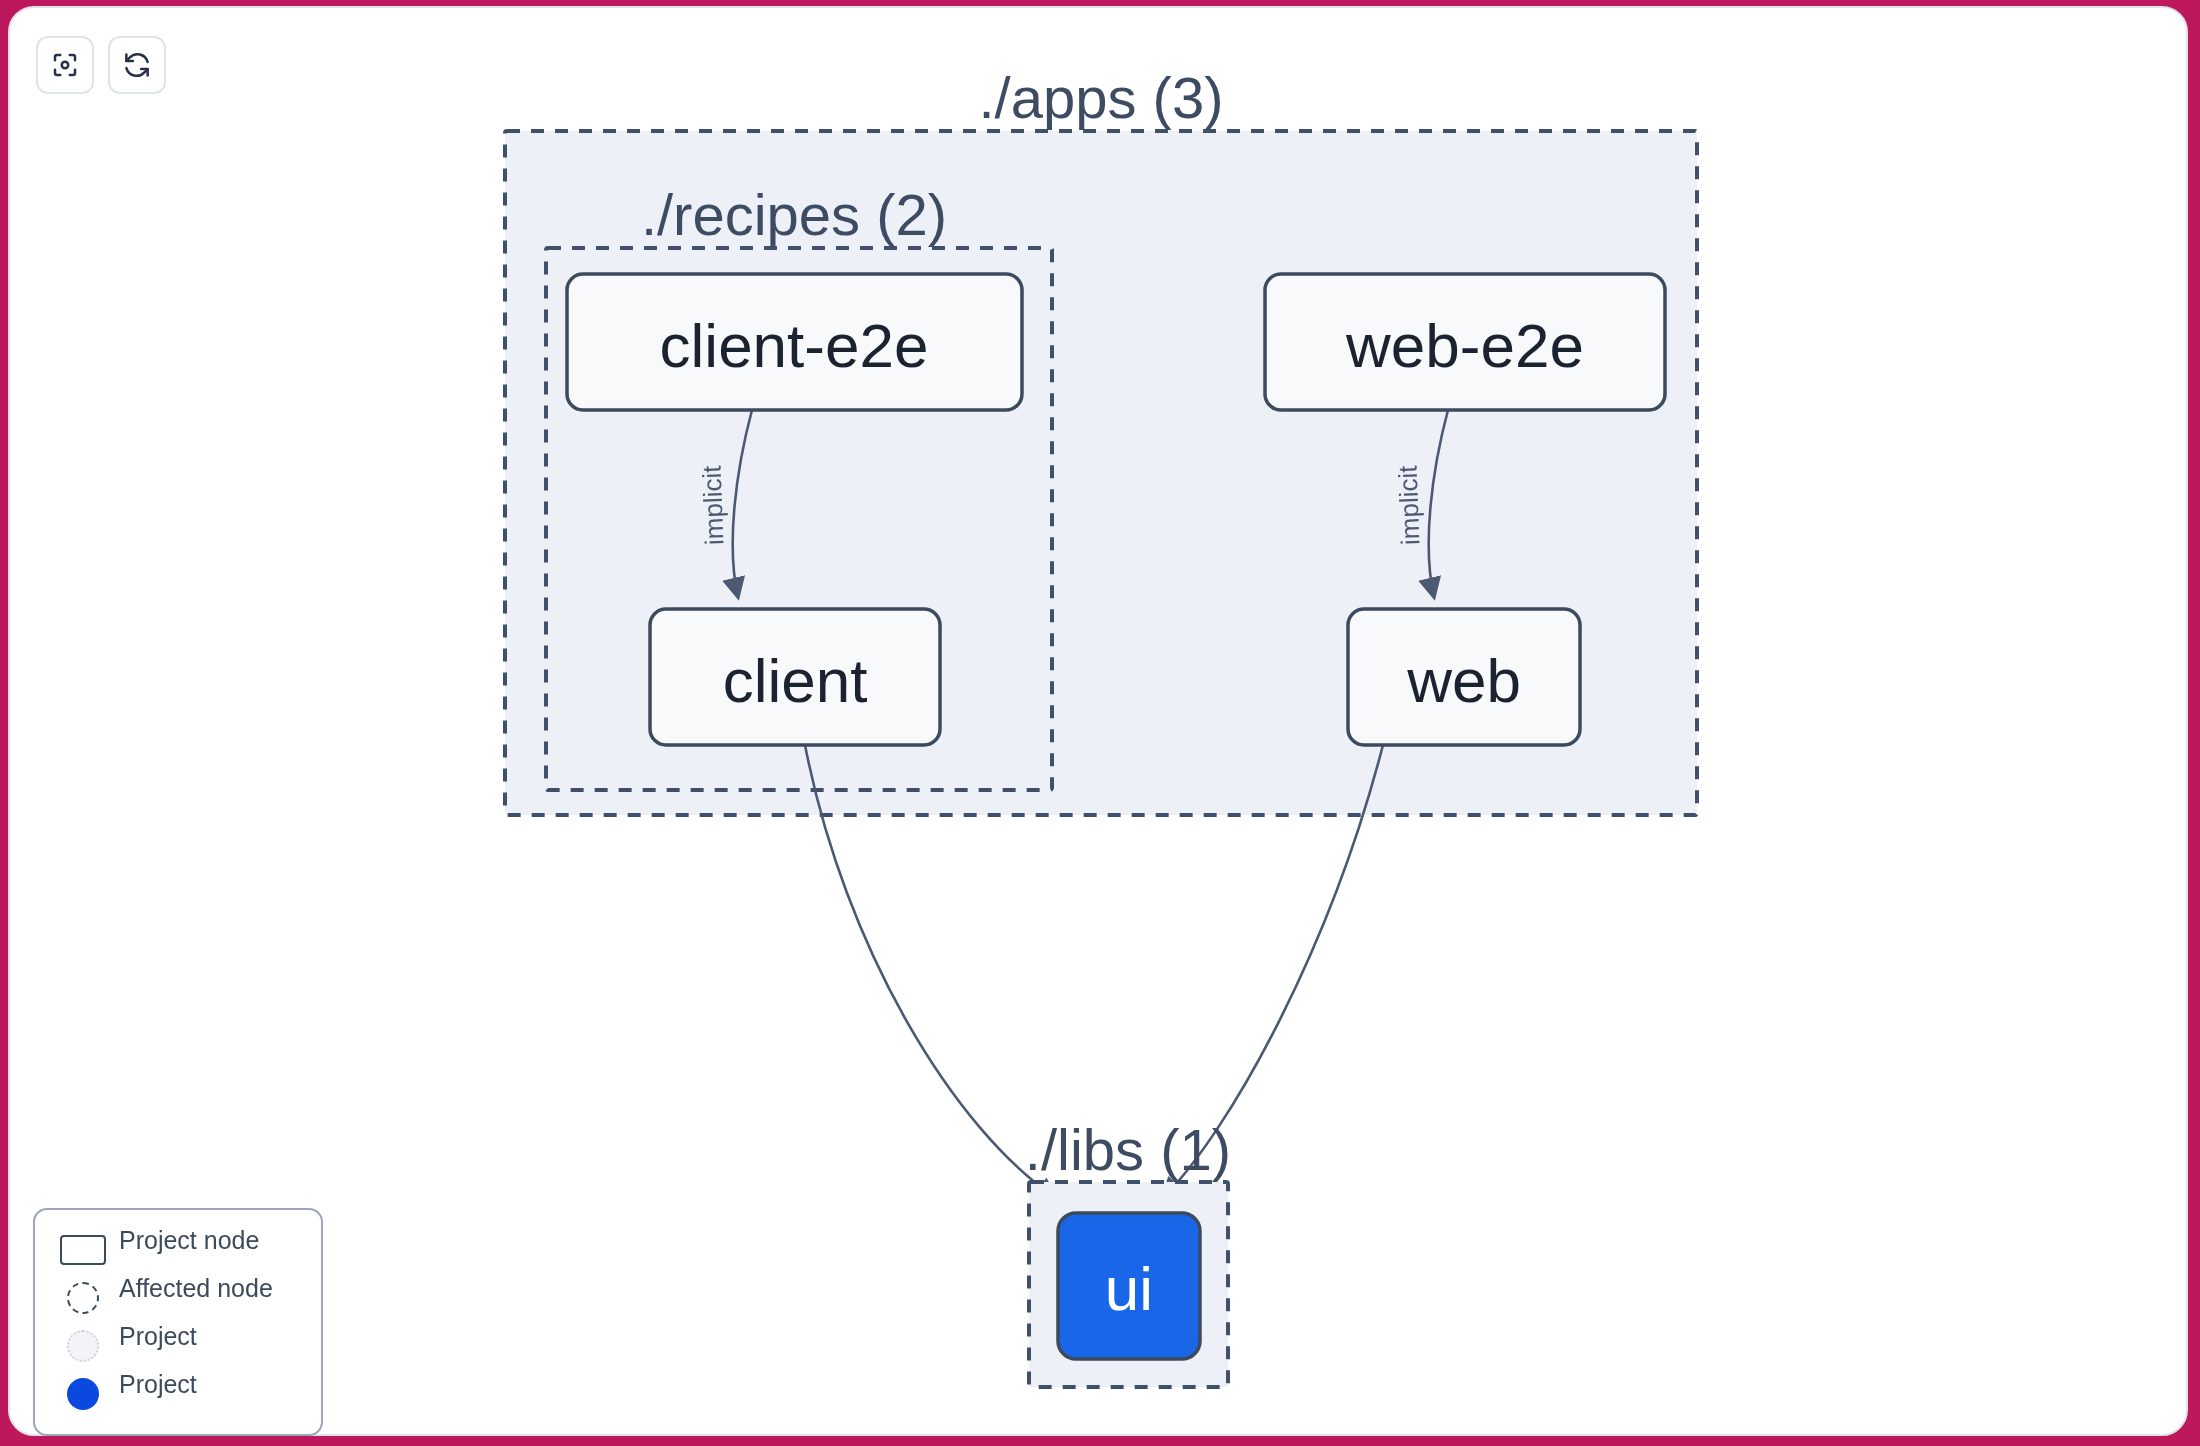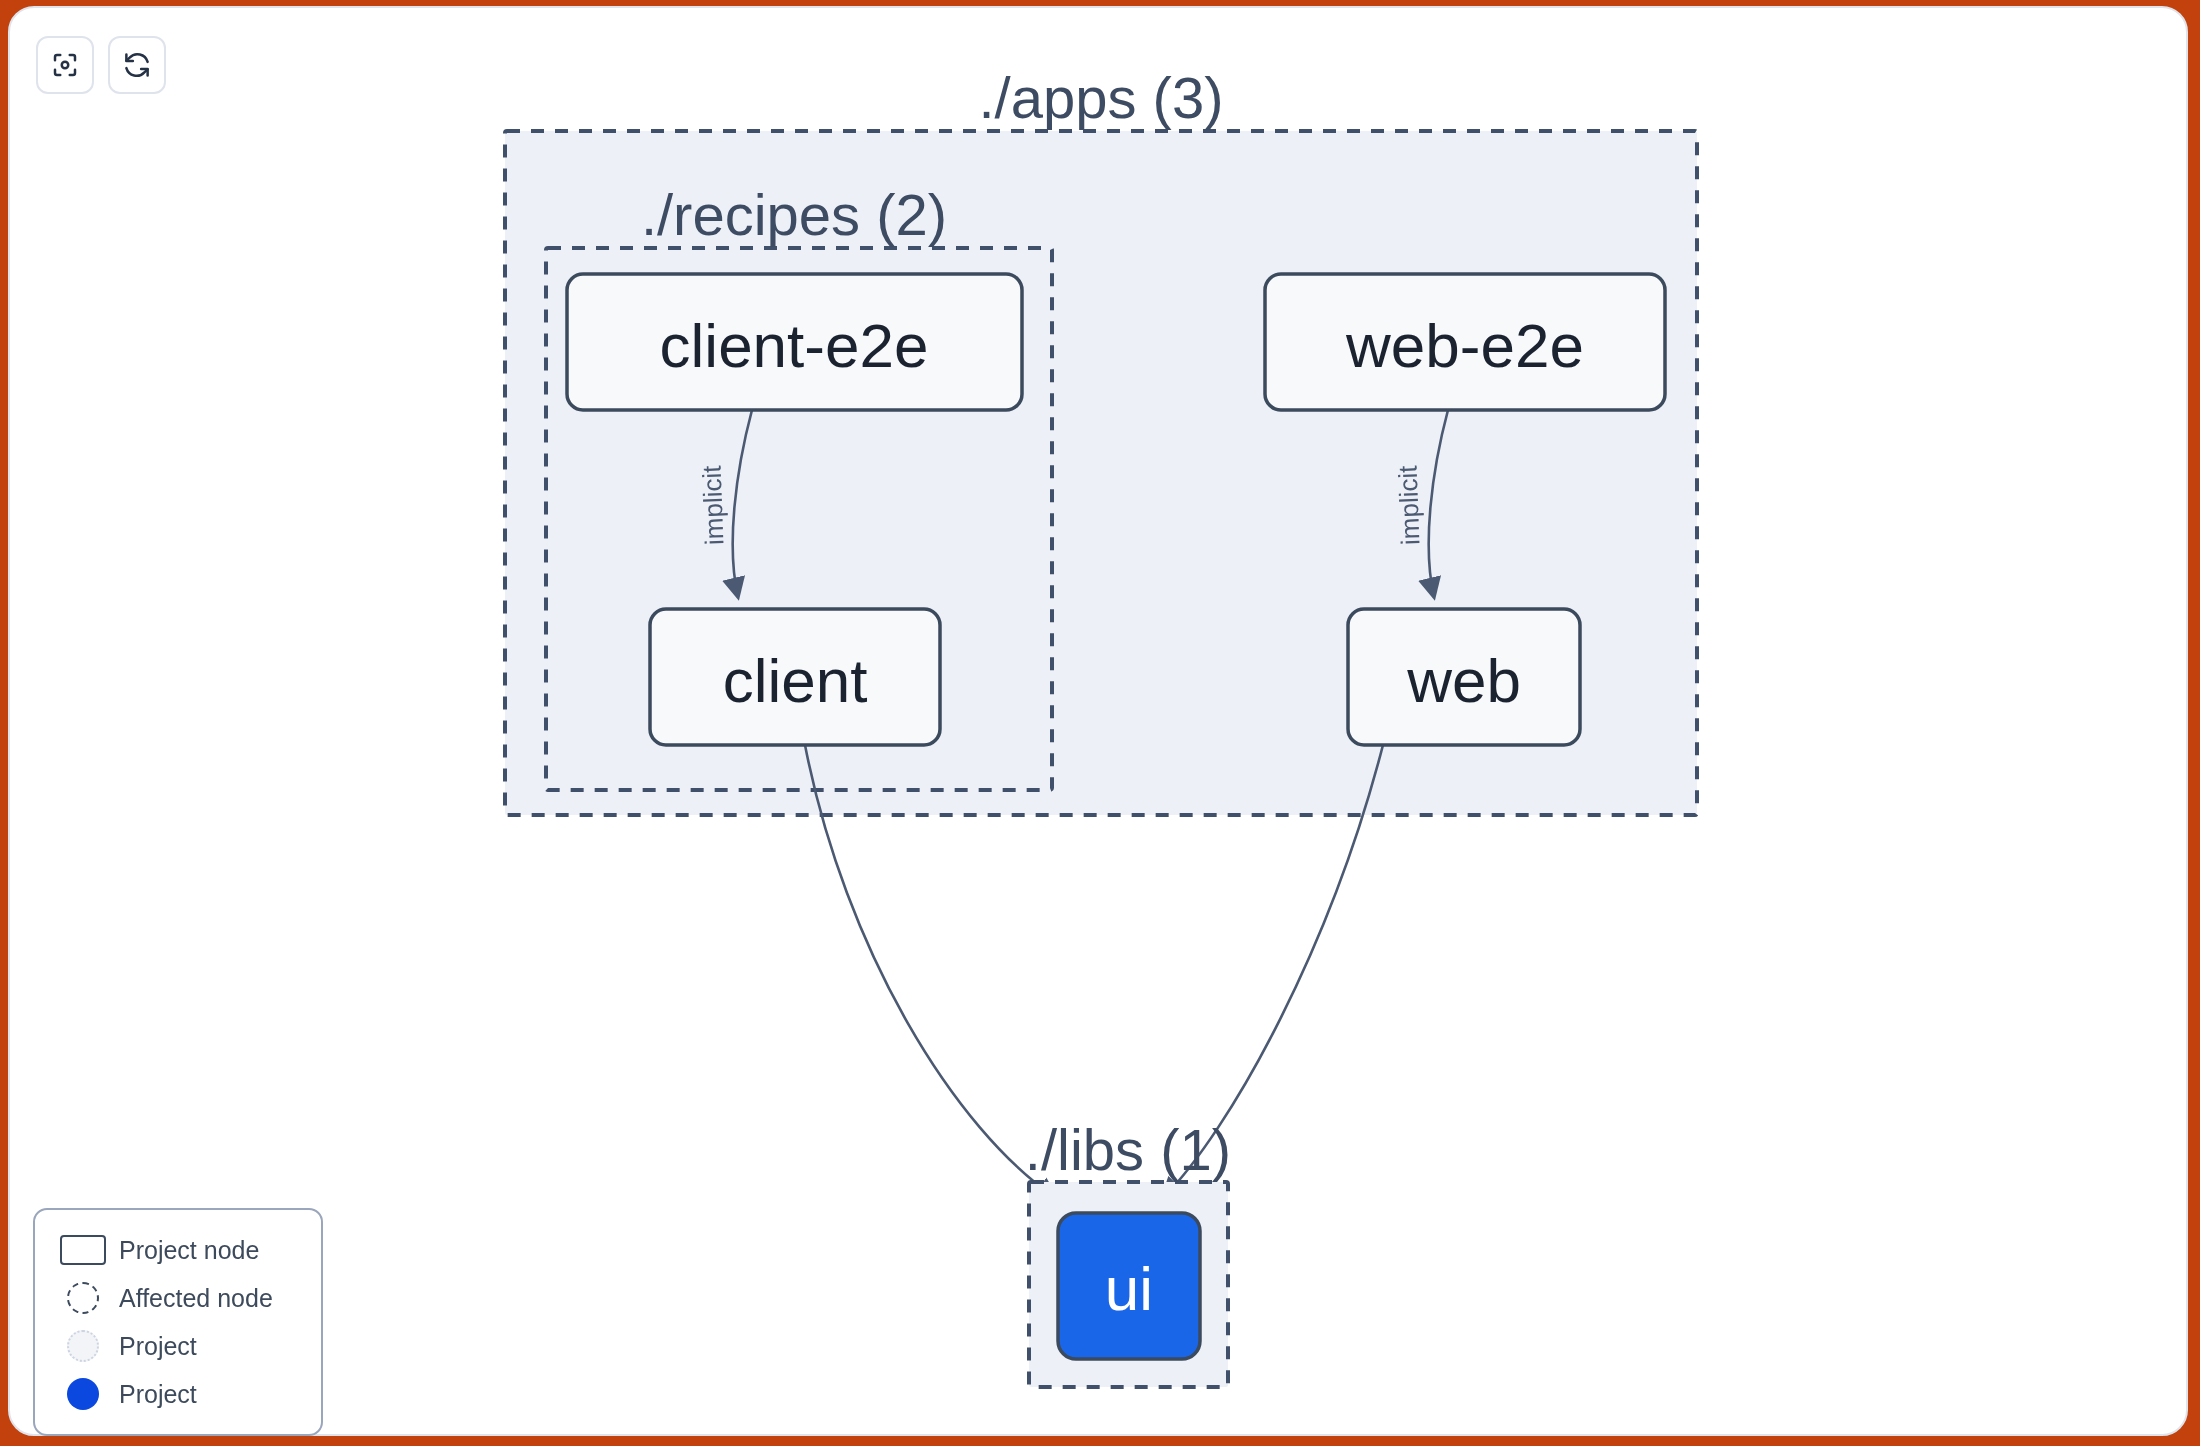--- a/index.html
+++ b/index.html
@@ -5,21 +5,21 @@
   html, body {
     margin: 0;
     padding: 0;
     background: #ffffff;
     font-family: "Liberation Sans", sans-serif;
   }
   #root {
     position: relative;
     width: 2200px;
     height: 1446px;
-    background: #c2410c;
+    background: #be185d;
     overflow: hidden;
   }
   
   #canvas-frame {
     position: absolute;
     left: 8px;
     top: 6px;
     width: 2180px;
     height: 1430px;
     border: 2px solid #dfe3ec;
@@ -113,21 +113,20 @@
     width: 290px;
     border: 2px solid #9aa6bb;
     border-radius: 14px;
     background: #ffffff;
     padding: 16px 18px 16px 20px;
     box-sizing: border-box;
     z-index: 30;
   }
   .legend-row {
     display: flex;
-    align-items: center;
     height: 48px;
   }
   .legend-swatch {
     width: 56px;
     min-width: 56px;
     display: flex;
     align-items: center;
     justify-content: center;
   }
   .sw-rect {

